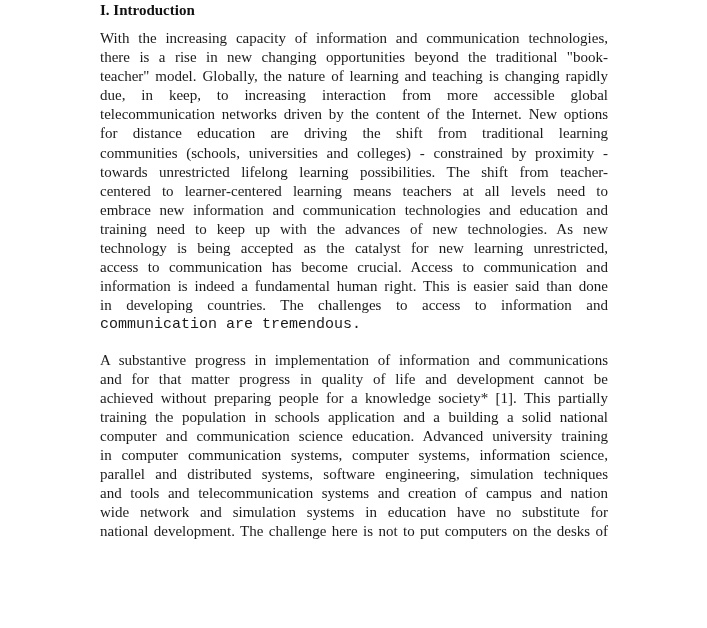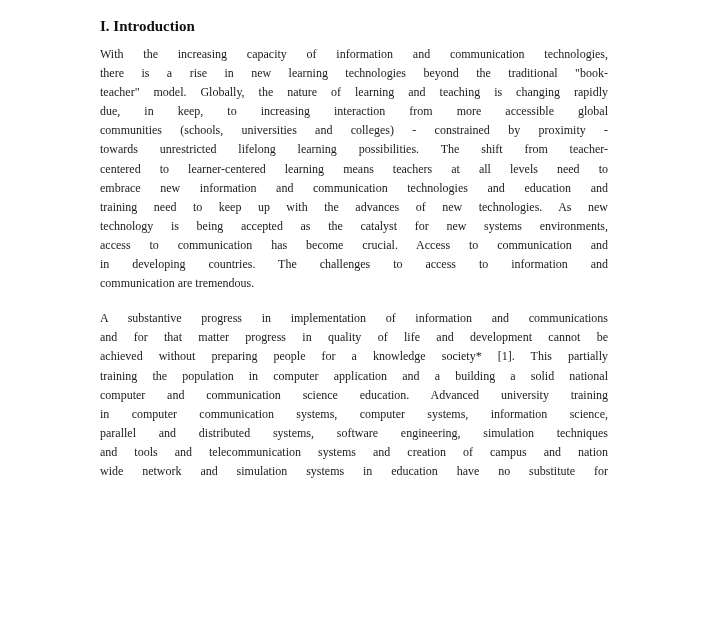--- a/index.html
+++ b/index.html
@@ -11,72 +11,77 @@
       width: 707px;
       height: 628px;
       position: relative;
       overflow: hidden;
       font-family: "Liberation Serif", "DejaVu Serif", serif;
       color: #1a1a1a;
     }
     .page {
       position: absolute;
       left: 100px;
-      top: 16px;
+      top: 0;
       width: 508px;
     }
     .heading {
       font-weight: bold;
       font-size: 15px;
       line-height: 20px;
       margin: 0 0 9px 0;
       color: #111;
     }
     .para {
       margin: 0 0 16px 0;
     }
     .line {
-      font-size: 12px;
+      font-size: 15px;
       line-height: 19.1px;
       height: 19.1px;
       white-space: nowrap;
       text-align: justify;
       text-align-last: justify;
       overflow: visible;
     }
     .line.last {
       text-align-last: left;
+      font-family: Liberation Mono, monospace;
     }
   </style>
 </head>
 <body>
 
 <div class="page">
   <div class="heading">I. Introduction</div>
 
   <div class="para">
     <div class="line">With the increasing capacity of information and communication technologies,</div>
-    <div class="line">there is a rise in new learning technologies beyond the traditional "book-</div>
+    <div class="line">there is a rise in new changing opportunities beyond the traditional "book-</div>
     <div class="line">teacher" model. Globally, the nature of learning and teaching is changing rapidly</div>
     <div class="line">due, in keep, to increasing interaction from more accessible global</div>
+    <div class="line">telecommunication networks driven by the content of the Internet. New options</div>
+    <div class="line">for distance education are driving the shift from traditional learning</div>
     <div class="line">communities (schools, universities and colleges) - constrained by proximity -</div>
     <div class="line">towards unrestricted lifelong learning possibilities. The shift from teacher-</div>
     <div class="line">centered to learner-centered learning means teachers at all levels need to</div>
     <div class="line">embrace new information and communication technologies and education and</div>
     <div class="line">training need to keep up with the advances of new technologies. As new</div>
-    <div class="line">technology is being accepted as the catalyst for new systems environments,</div>
+    <div class="line">technology is being accepted as the catalyst for new learning unrestricted,</div>
     <div class="line">access to communication has become crucial. Access to communication and</div>
+    <div class="line">information is indeed a fundamental human right. This is easier said than done</div>
     <div class="line">in developing countries. The challenges to access to information and</div>
     <div class="line last">communication are tremendous.</div>
   </div>
 
   <div class="para">
     <div class="line">A substantive progress in implementation of information and communications</div>
     <div class="line">and for that matter progress in quality of life and development cannot be</div>
     <div class="line">achieved without preparing people for a knowledge society* [1]. This partially</div>
-    <div class="line">training the population in computer application and a building a solid national</div>
+    <div class="line">training the population in schools application and a building a solid national</div>
     <div class="line">computer and communication science education. Advanced university training</div>
     <div class="line">in computer communication systems, computer systems, information science,</div>
     <div class="line">parallel and distributed systems, software engineering, simulation techniques</div>
     <div class="line">and tools and telecommunication systems and creation of campus and nation</div>
     <div class="line">wide network and simulation systems in education have no substitute for</div>
+    <div class="line">national development. The challenge here is not to put computers on the desks of</div>
   </div>
 </div>
 
 </body></html>

